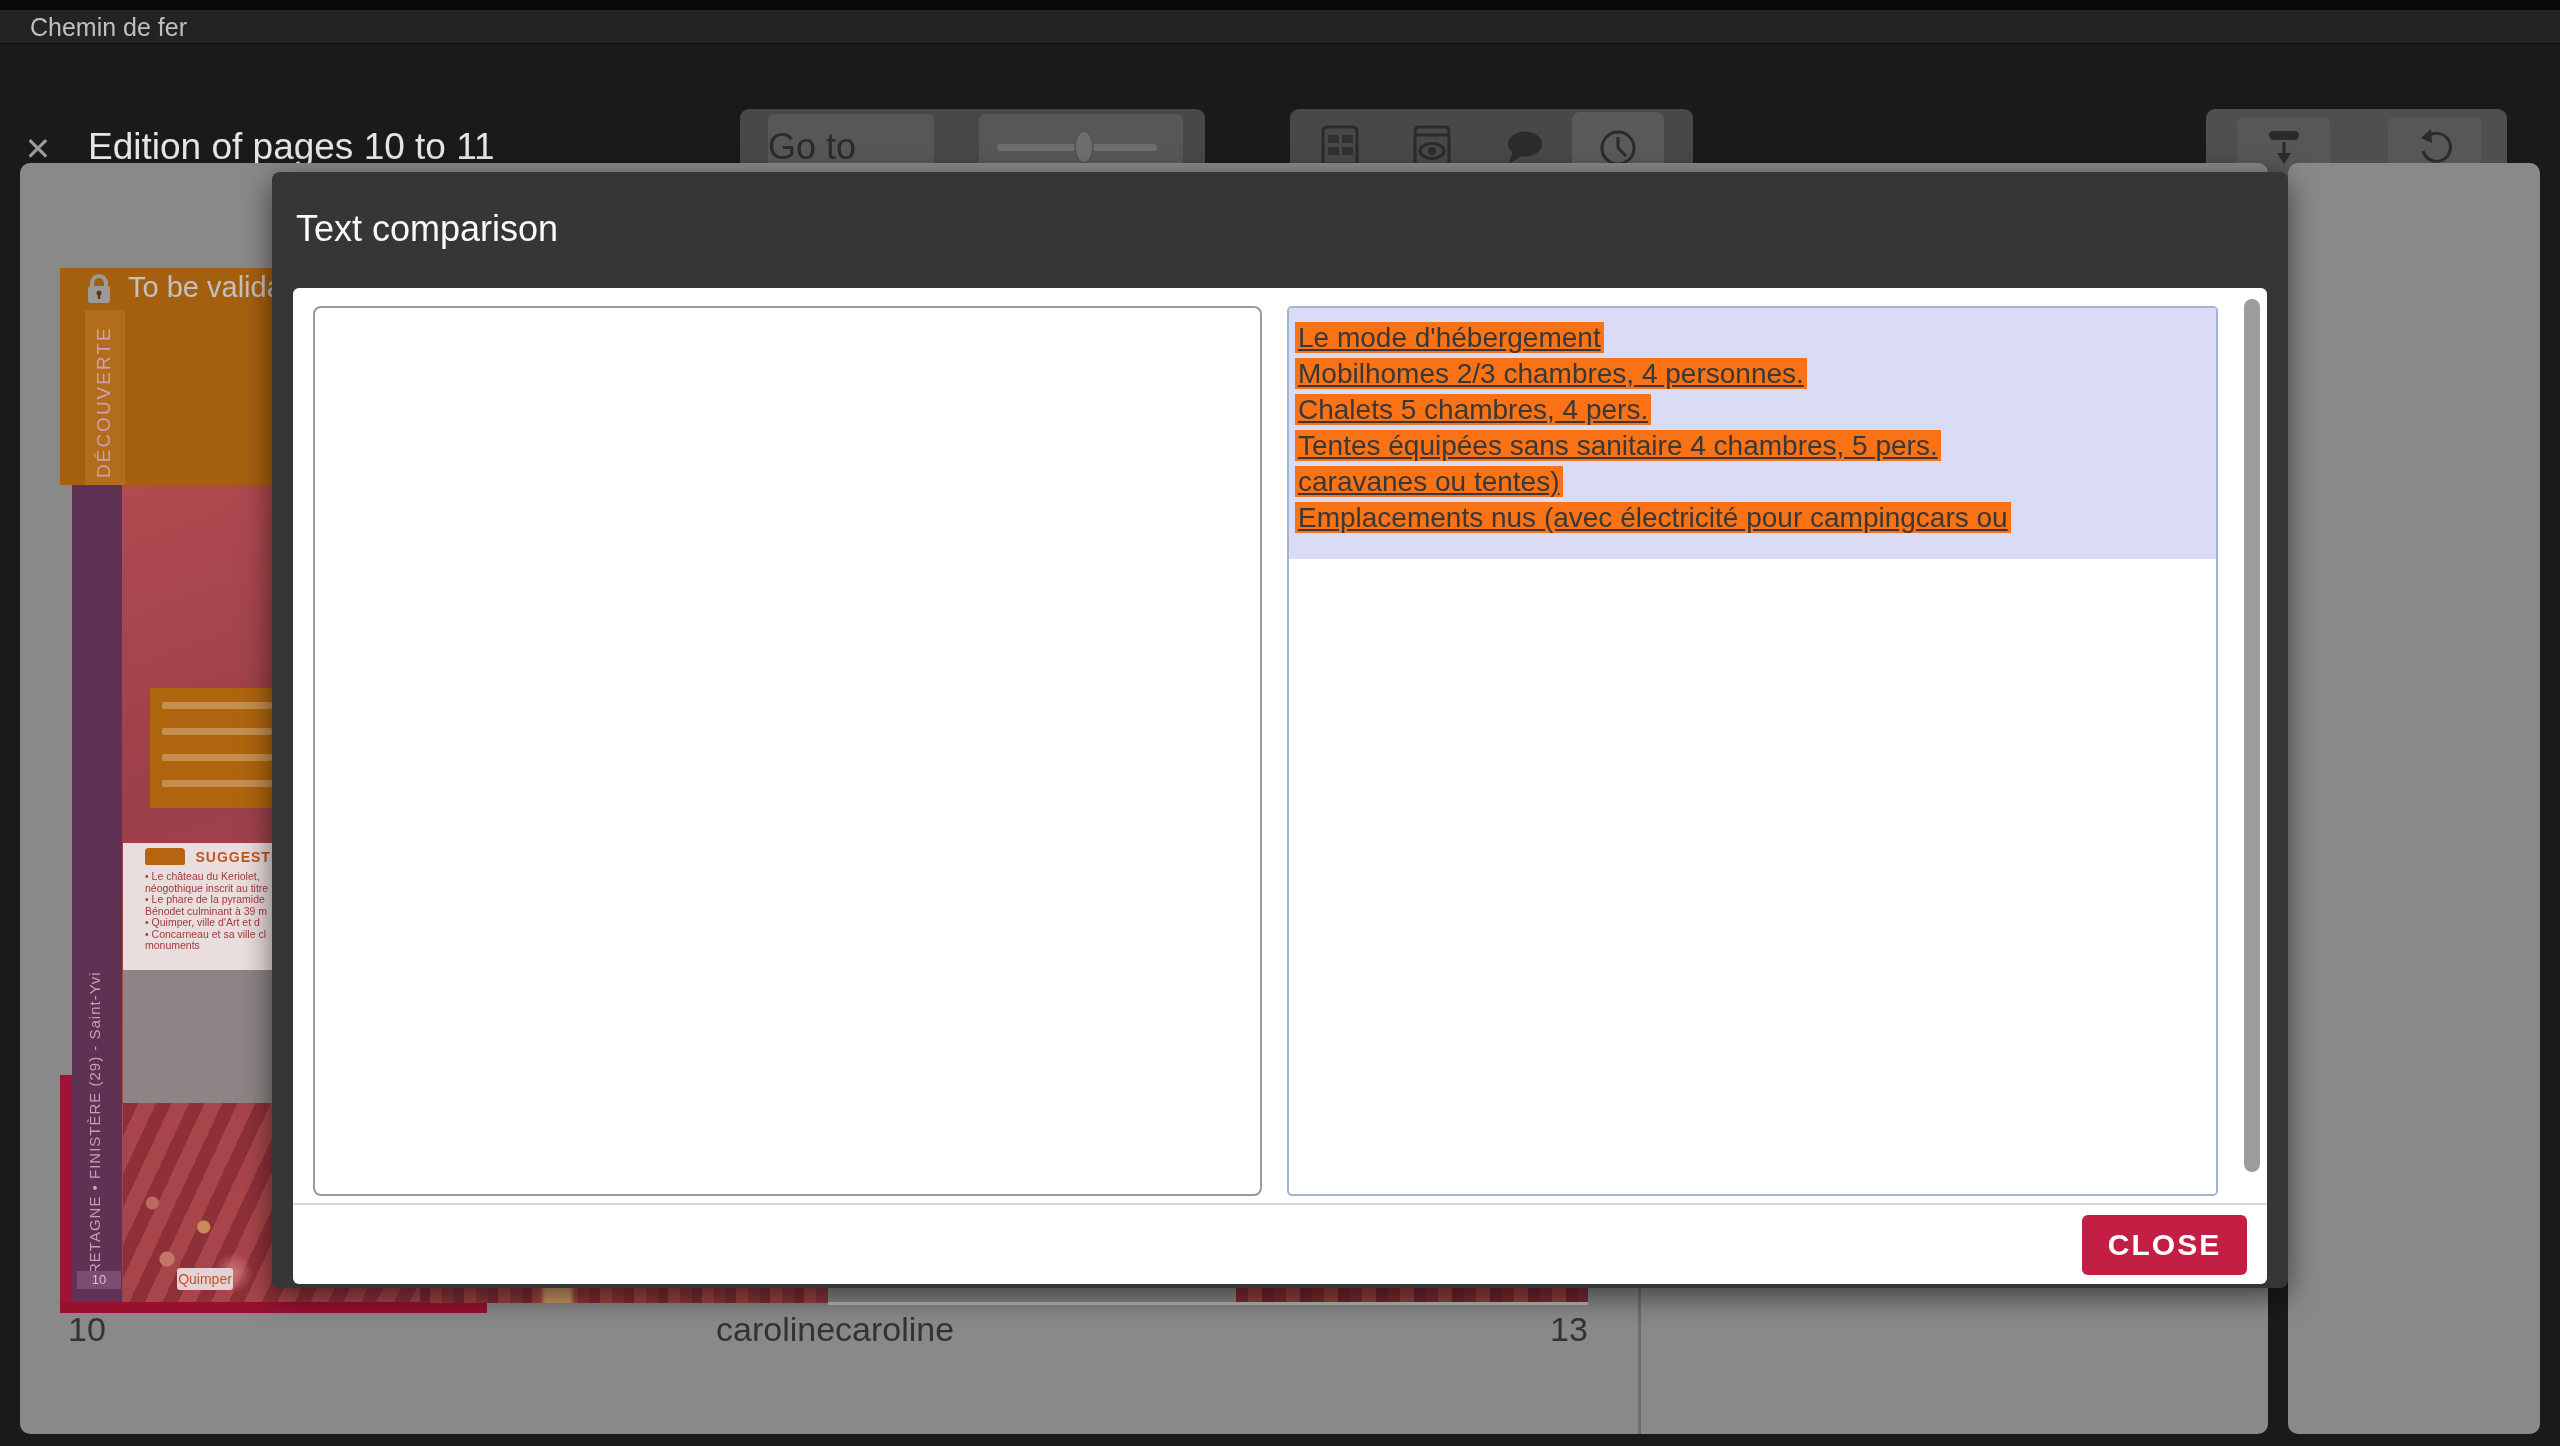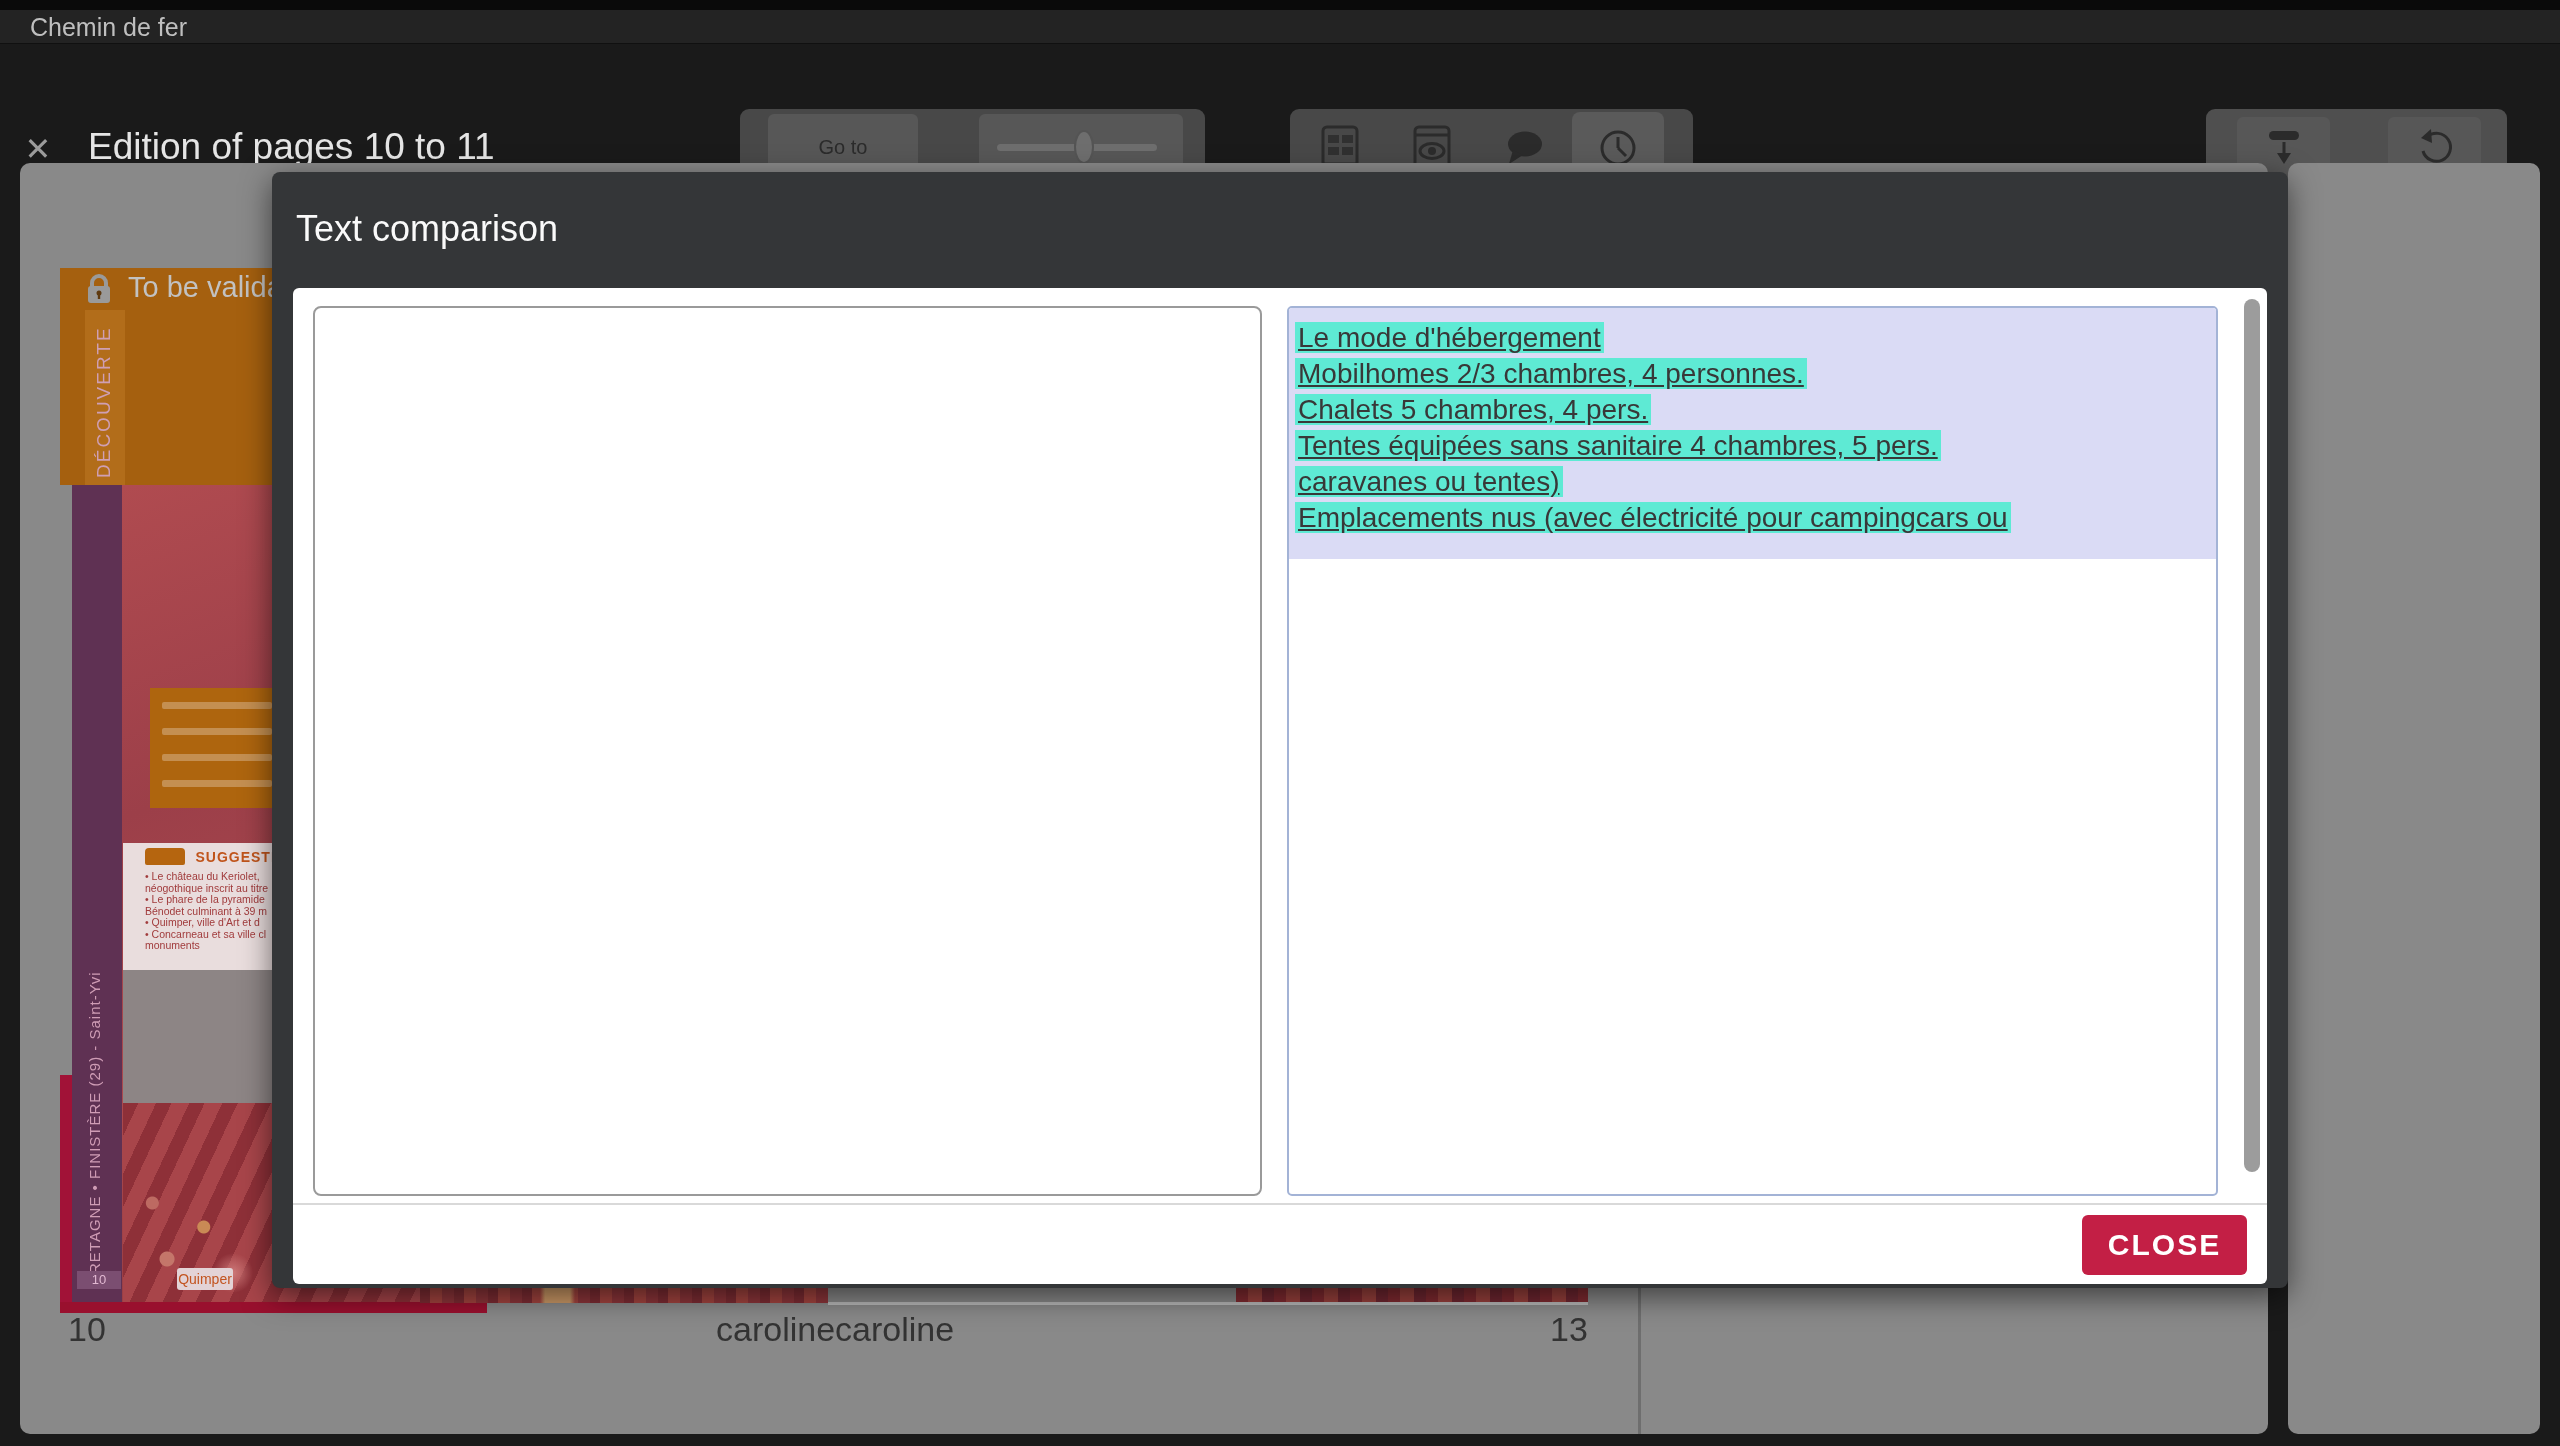--- a/index.html
+++ b/index.html
@@ -12,21 +12,21 @@
   .menubar .menu-title{position:absolute;left:30px;top:3px;font-size:25px;color:#bfbfbf;}
   .headerbar{position:absolute;left:0;top:44px;width:2560px;height:119px;background:#1a1a1a;}
   .close-x{position:absolute;left:18px;top:84px;width:40px;height:42px;color:#9b9b9b;font-size:32px;font-weight:bold;text-align:center;line-height:42px;cursor:pointer;}
   .page-title{position:absolute;left:88px;top:82px;font-size:37px;color:#e5e5e5;}
 
   .pillgroup{position:absolute;background:#484848;border-radius:9px;}
   .g1{left:740px;top:65px;width:465px;height:78px;}
   .g2{left:1290px;top:65px;width:403px;height:78px;}
   .g3{left:2206px;top:65px;width:301px;height:78px;background:#4f4f4f;}
   .innerbtn{position:absolute;background:#575757;border-radius:6px;}
-  .goto-btn{left:28px;top:5px;width:150px;height:66px;color:#2b2b2b;font-size:20px;font-weight:500;text-align:center;line-height:66px;cursor:pointer;}
+  .goto-btn{left:28px;top:5px;width:166px;height:66px;color:#2b2b2b;font-size:36px;font-weight:500;text-align:left;line-height:66px;cursor:pointer;}
   .slider-btn{left:239px;top:5px;width:204px;height:66px;cursor:pointer;}
   .slider-track{position:absolute;left:18px;top:30px;width:160px;height:7px;background:#6e6e6e;border-radius:4px;}
   .slider-thumb{position:absolute;left:77px;top:-14px;width:20px;height:34px;background:#6e6e6e;border:2px solid #545454;border-radius:50%;}
   .iconbtn{position:absolute;top:3px;width:92px;height:72px;border-radius:8px;display:flex;align-items:center;justify-content:center;cursor:pointer;}
   .iconbtn.active{background:#5a5a5a;}
   .g3 .innerbtn{top:8px;width:93px;height:62px;display:flex;align-items:center;justify-content:center;cursor:pointer;}
   .ic{stroke:#2b2b2b;fill:none;stroke-width:3;}
 
   
   .graypanel{position:absolute;background:#898989;border-radius:10px;}
@@ -80,21 +80,21 @@
 
   
   .modal{position:absolute;left:272px;top:172px;width:2016px;height:1116px;background:#343638;border-radius:8px;box-shadow:0 8px 30px rgba(0,0,0,0.55);z-index:10;}
   .modal-title{position:absolute;left:24px;top:36px;font-size:36px;color:#fafafa;}
   .modal-body{position:absolute;left:21px;top:116px;width:1974px;height:996px;background:#ffffff;border-radius:6px;}
   .cmp-panel{position:absolute;top:18px;height:890px;background:#fff;}
   .cmp-left{left:20px;width:949px;border:2px solid #9a9a9a;border-radius:8px;cursor:text;}
   .cmp-right{left:994px;width:931px;border:2px solid #a3b3d6;border-radius:5px;overflow:hidden;cursor:text;}
   .sel-block{position:absolute;left:0;top:0;width:100%;height:251px;background:#dadbf5;padding:12px 6px;}
   .cmp-line{font-size:28px;line-height:36px;color:#383838;white-space:nowrap;}
-  .cmp-line span{background:#5eead4;text-decoration:underline;padding:0 3px;}
+  .cmp-line span{background:#f97316;text-decoration:underline;padding:0 3px;}
   .modal-scrollbar{position:absolute;left:1951px;top:11px;width:16px;height:873px;background:#9c9c9c;border-radius:8px;cursor:grab;}
   .footer-line{position:absolute;left:0px;top:915px;width:1974px;height:2px;background:#d9d9d9;}
   .close-btn{position:absolute;left:1789px;top:927px;width:165px;height:60px;background:#c31f45;border-radius:6px;color:#fff;font-size:30px;font-weight:bold;letter-spacing:2px;text-align:center;line-height:60px;cursor:pointer;}
 </style>
 </head>
 <body>
 
 <div id="stage">
 
   <div class="topstrip"></div>

